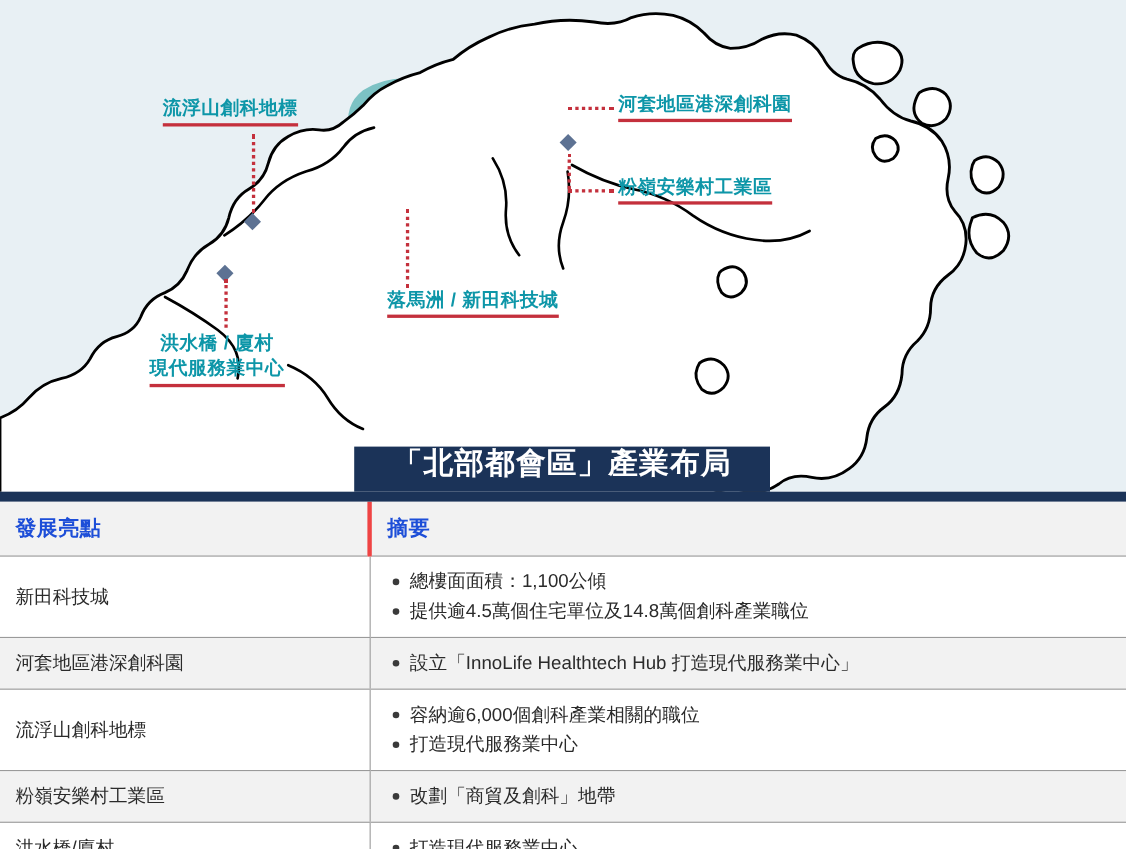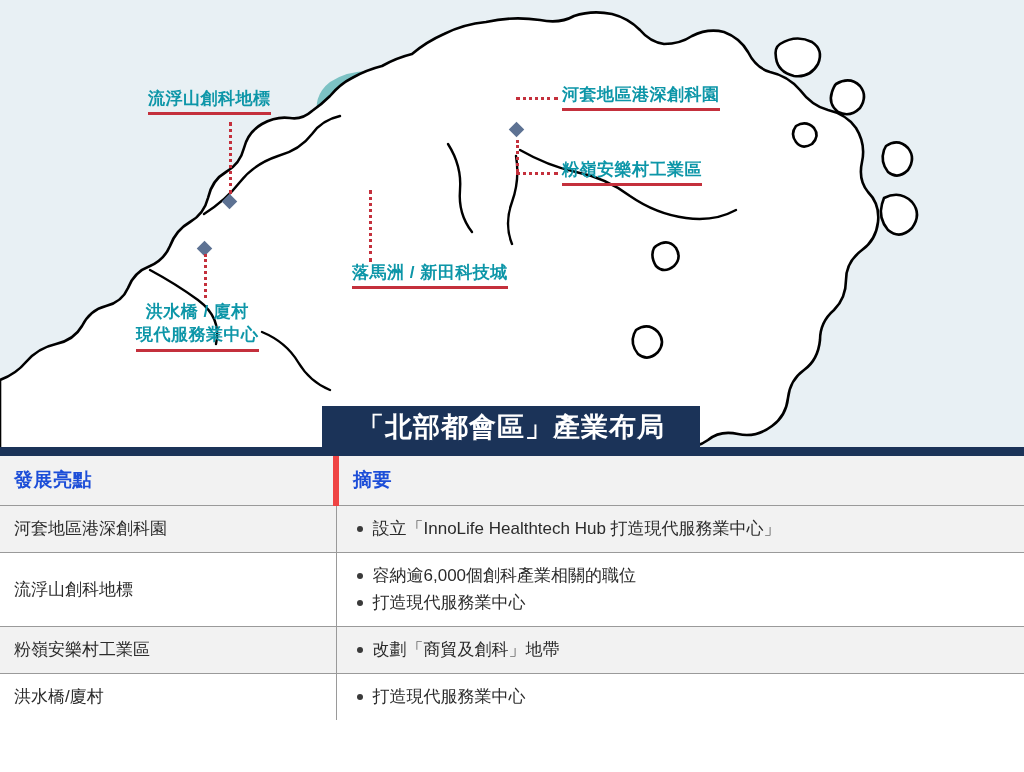--- a/index.html
+++ b/index.html
@@ -71,21 +71,21 @@
 
   
   #title-banner {
     position: absolute;
     left: 322px;
     top: 406px;
     width: 378px;
     height: 41px;
     background: #1b3358;
     display: flex;
-    align-items: center;
+    align-items: flex-start;
     justify-content: center;
     z-index: 5;
   }
   #title-banner .title-text {
     color: #ffffff;
     font-size: 27px;
     font-weight: bold;
     letter-spacing: 1px;
     line-height: 30px;
   }
@@ -121,21 +121,21 @@
   thead th {
     background: #f2f2f2;
     color: #1d4ed8;
     font-size: 19px;
     font-weight: bold;
     text-align: left;
     padding: 11px 0 12px 14px;
     border-bottom: 1px solid #9a9a9a;
     letter-spacing: .5px;
   }
-  thead th.col-sep { border-left: 6px solid #ef4444; }
+  thead th.col-sep { border-left: 4px solid #ef4444; }
 
   tbody td {
     font-size: 17px;
     color: #2b2b2b;
     vertical-align: middle;
     border-bottom: 1px solid #9a9a9a;
     padding: 9px 8px 10px 14px;
     line-height: 27px;
   }
   tbody td.col-sep { border-left: 1px solid #9a9a9a; padding-left: 18px; }
@@ -261,20 +261,29 @@
           <col class="c2">
         </colgroup>
       <thead>
         <tr>
           <th>發展亮點</th>
           <th class="col-sep">摘要</th>
         </tr>
       </thead>
       <tbody>
 
+        <tr>
+          <td>新田科技城</td>
+          <td class="col-sep">
+            <ul class="bullets">
+              <li>總樓面面積：1,100公傾</li>
+              <li>提供逾4.5萬個住宅單位及14.8萬個創科產業職位</li>
+            </ul>
+          </td>
+        </tr>
 
         <tr class="alt">
           <td>河套地區港深創科園</td>
           <td class="col-sep">
             <ul class="bullets">
               <li>設立「InnoLife Healthtech Hub 打造現代服務業中心」</li>
             </ul>
           </td>
         </tr>
 

